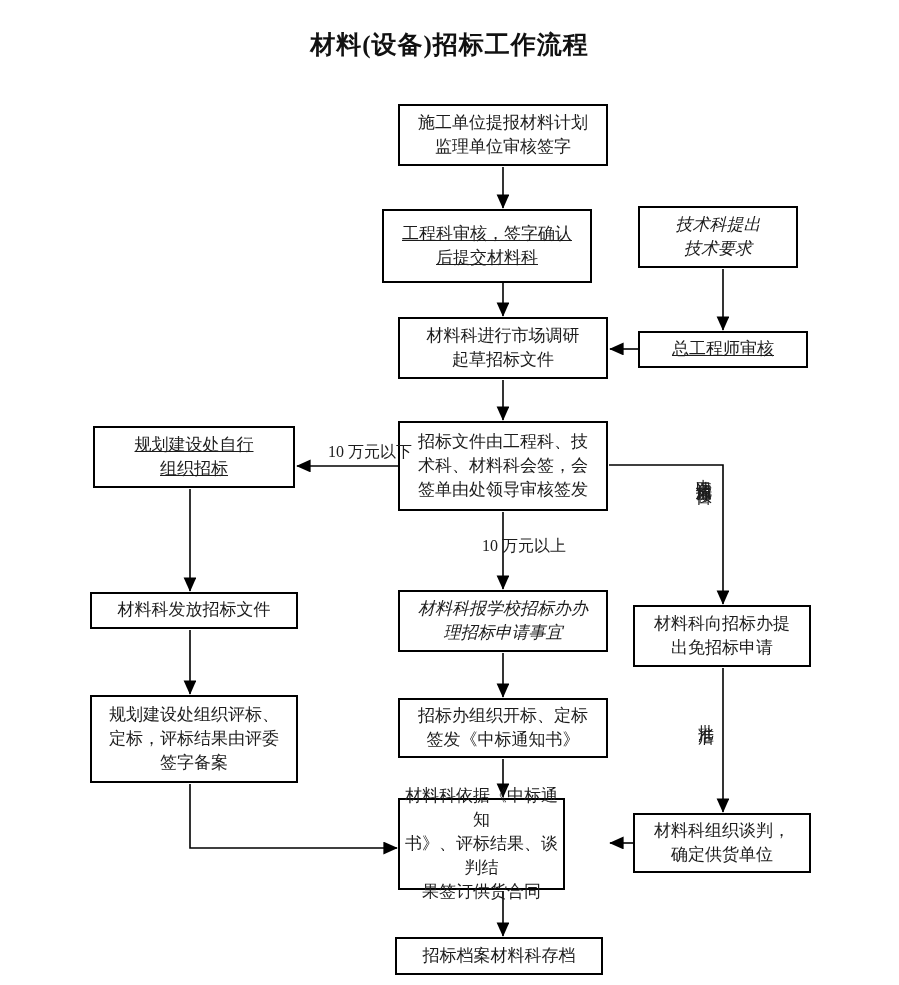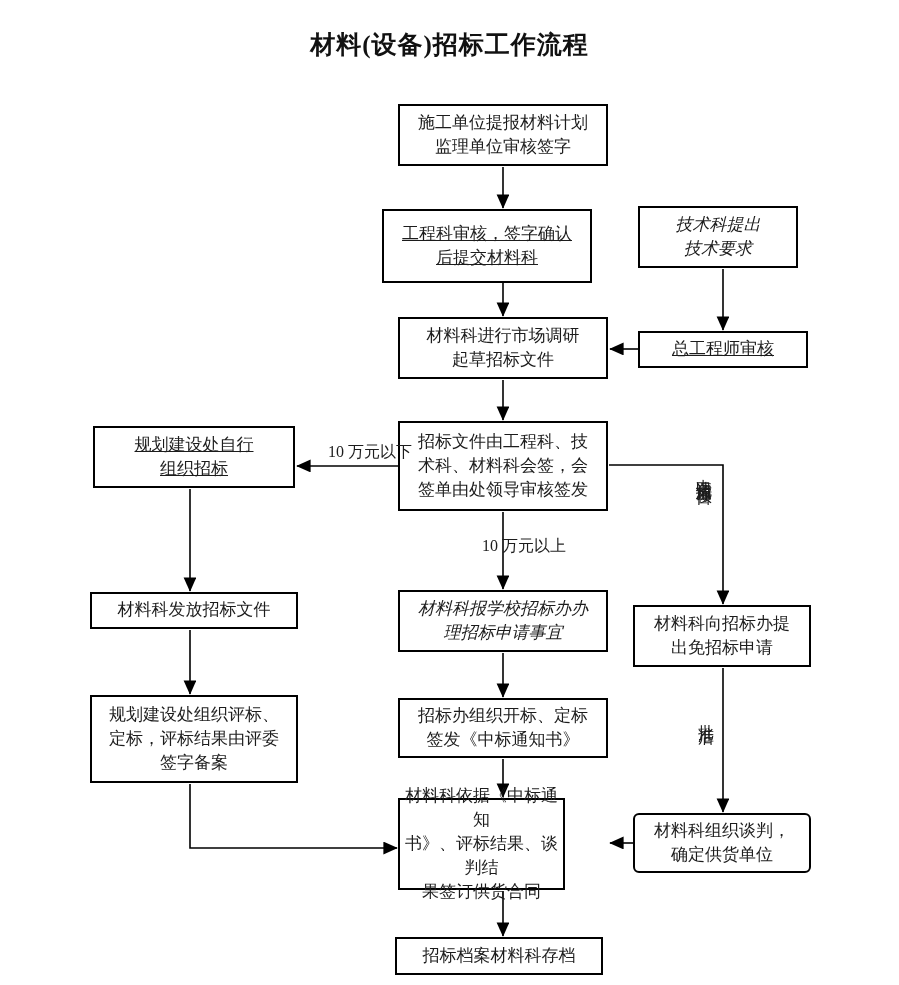--- a/index.html
+++ b/index.html
@@ -89,21 +89,21 @@
   <div class="node" style="left:633px;top:605px;width:178px;height:62px;">材料科向招标办提
 出免招标申请</div>
   <div class="node" style="left:90px;top:695px;width:208px;height:88px;">规划建设处组织评标、
 定标，评标结果由评委
 签字备案</div>
   <div class="node" style="left:398px;top:698px;width:210px;height:60px;">招标办组织开标、定标
 签发《中标通知书》</div>
   <div class="node" style="left:398px;top:798px;width:167px;height:92px;">材料科依据《中标通知
 书》、评标结果、谈判结
 果签订供货合同</div>
-  <div class="node" style="left:633px;top:813px;width:178px;height:60px;border-radius:6px;">材料科组织谈判，
+  <div class="node" style="left:633px;top:813px;width:178px;height:60px;">材料科组织谈判，
 确定供货单位</div>
   <div class="node" style="left:395px;top:937px;width:208px;height:38px;">招标档案材料科存档</div>
 
   <div class="edge-label" style="left:288px;top:442px;margin-left:40px;">10 万元以下</div>
   <div class="edge-label" style="left:482px;top:536px;">10 万元以上</div>
   <div class="edge-label vertical" style="left:693px;top:466px;height:136px;">申请免招标项目</div>
   <div class="edge-label vertical" style="left:695px;top:712px;height:70px;">批准后</div>
 
 </div>
 

